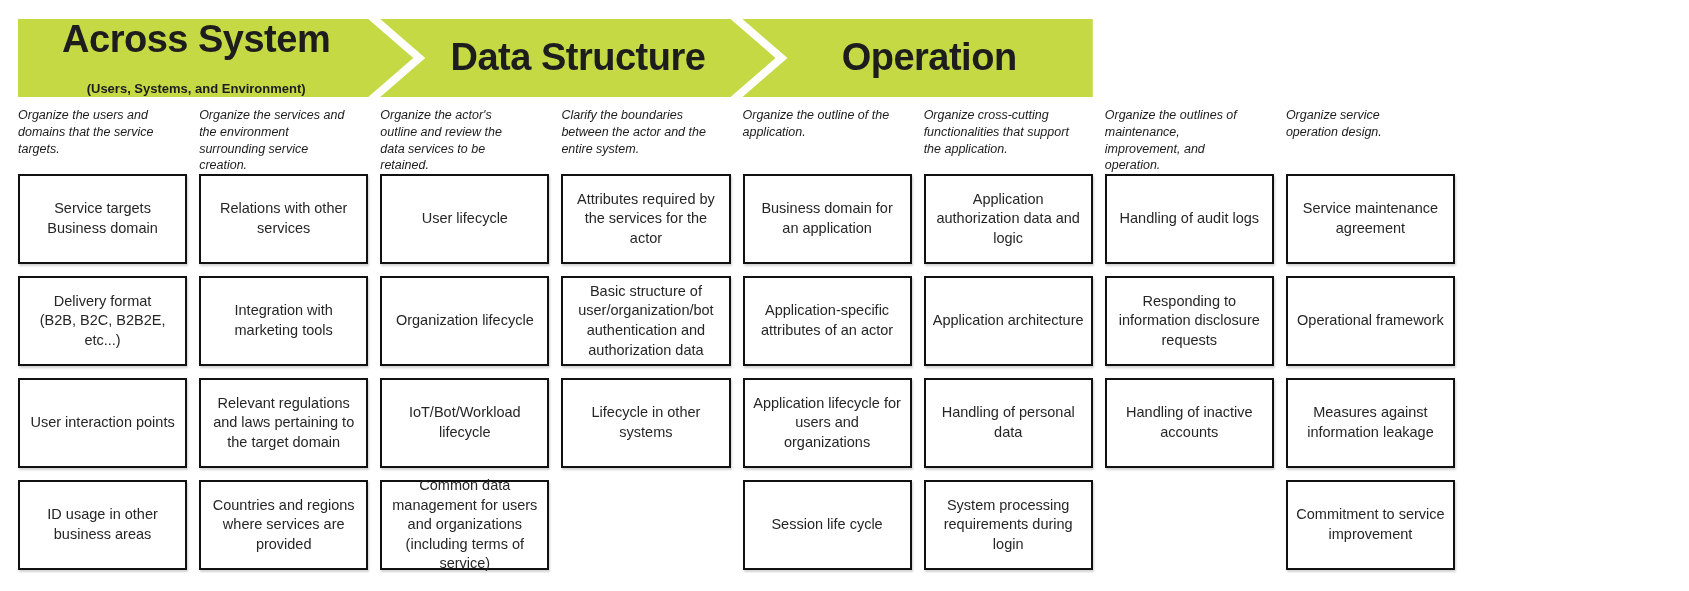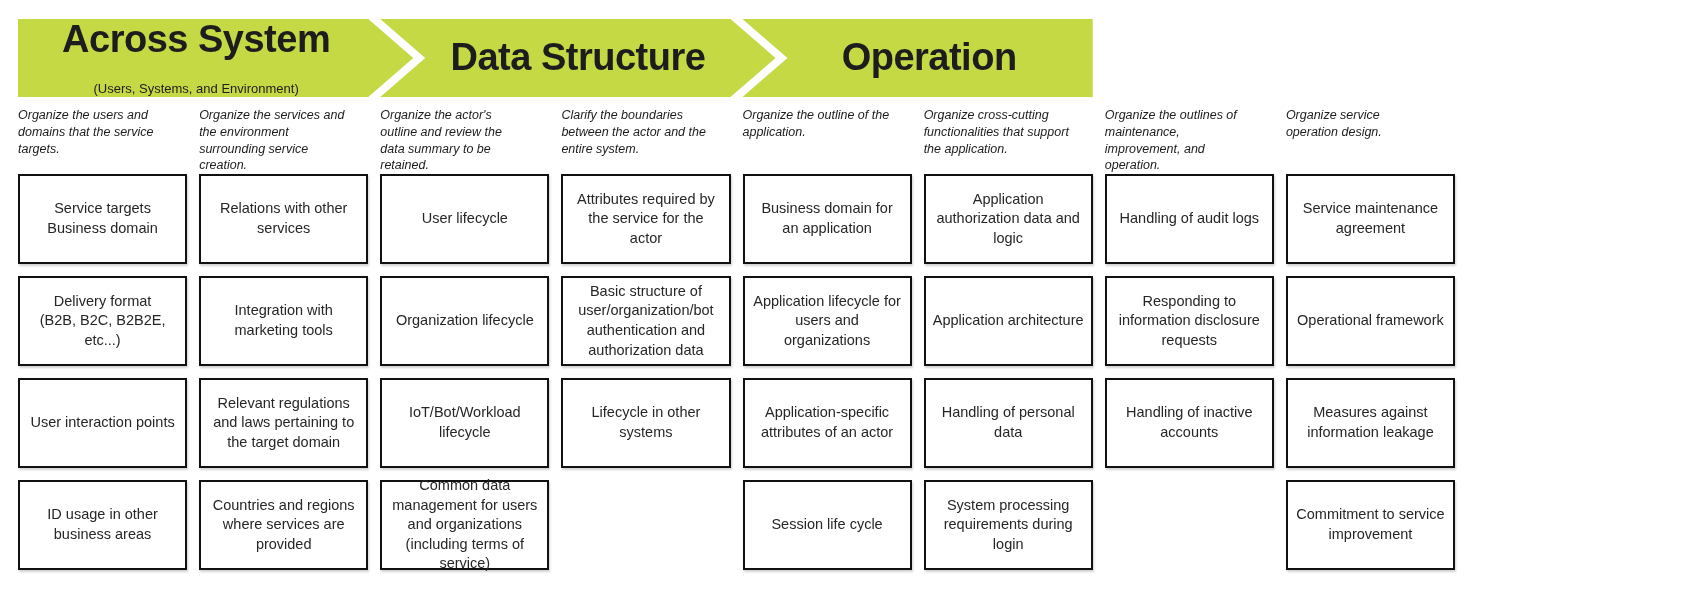--- a/index.html
+++ b/index.html
@@ -49,21 +49,21 @@
   .band-title {
     font-size: 38px;
     font-weight: 700;
     letter-spacing: -0.5px;
     line-height: 1.05;
     color: #1d1d1d;
     white-space: nowrap;
   }
   .band-subtitle {
     font-size: 13px;
-    font-weight: 400;
+    font-weight: 700;
     color: #1d1d1d;
     margin-top: 21px;
     white-space: nowrap;
   }
   .band-subtitle:empty { display: none; }
   
   .desc-row { margin-top: 10px; font-style: italic; }
   .desc {
     font-size: 12.5px;
     line-height: 1.34;
@@ -110,21 +110,21 @@
     </div>
     <div class="band band-last">
       <div class="band-title">Operation</div>
 
     </div>
   </div>
 
   <div class="grid-row desc-row">
     <div class="desc">Organize the users and domains that the service targets.</div>
     <div class="desc">Organize the services and the environment surrounding service creation.</div>
-    <div class="desc">Organize the actor's outline and review the data summary to be retained.</div>
+    <div class="desc">Organize the actor's outline and review the data services to be retained.</div>
     <div class="desc">Clarify the boundaries between the actor and the entire system.</div>
     <div class="desc">Organize the outline of the application.</div>
     <div class="desc">Organize cross-cutting functionalities that support the application.</div>
     <div class="desc">Organize the outlines of maintenance, improvement, and operation.</div>
     <div class="desc">Organize service operation design.</div>
   </div>
 
   <div class="grid-row box-grid">
 
     <div class="box-col">
@@ -144,29 +144,29 @@
     </div>
 
     <div class="box-col">
       <div class="box">User lifecycle</div>
       <div class="box">Organization lifecycle</div>
       <div class="box">IoT/Bot/Workload lifecycle</div>
       <div class="box">Common data management for users and organizations (including terms of service)</div>
     </div>
 
     <div class="box-col">
-      <div class="box">Attributes required by the service for the actor</div>
+      <div class="box">Attributes required by the services for the actor</div>
       <div class="box">Basic structure of user/organization/bot authentication and authorization data</div>
       <div class="box">Lifecycle in other systems</div>
     </div>
 
     <div class="box-col">
       <div class="box">Business domain for an application</div>
+      <div class="box">Application-specific attributes of an actor</div>
       <div class="box">Application lifecycle for users and organizations</div>
-      <div class="box">Application-specific attributes of an actor</div>
       <div class="box">Session life cycle</div>
     </div>
 
     <div class="box-col">
       <div class="box">Application authorization data and logic</div>
       <div class="box">Application architecture</div>
       <div class="box">Handling of personal data</div>
       <div class="box">System processing requirements during login</div>
     </div>
 

